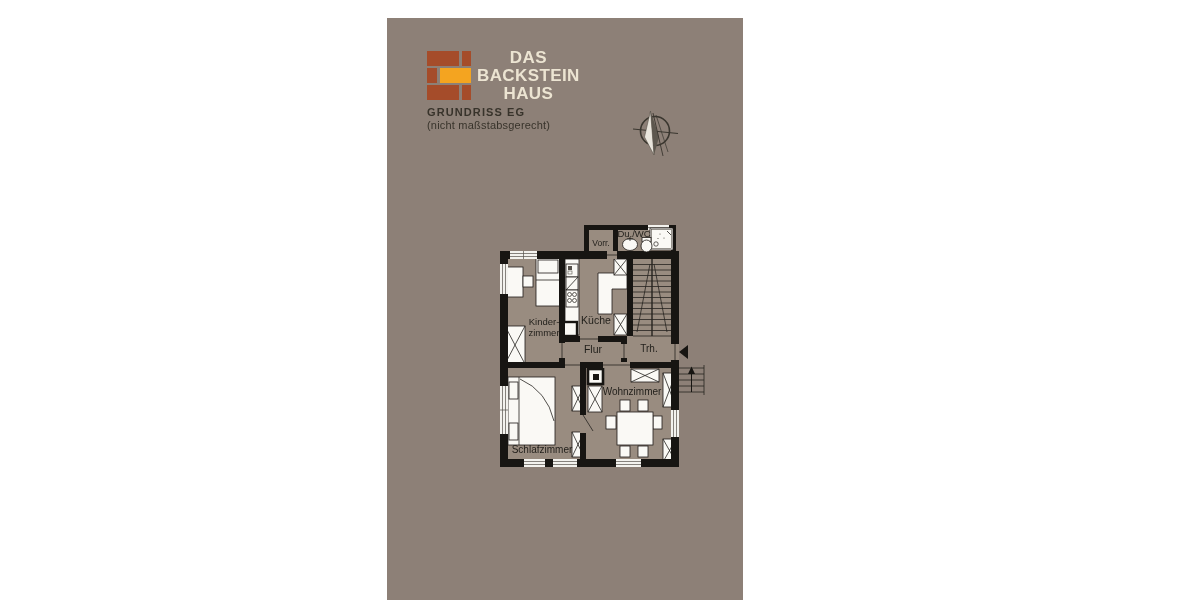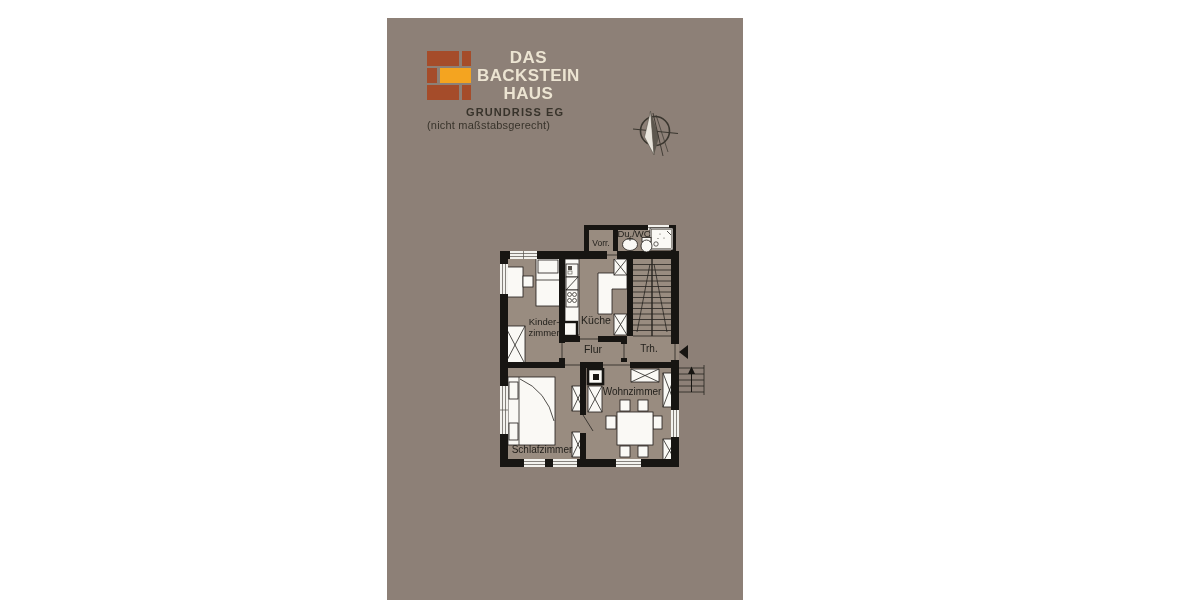--- a/index.html
+++ b/index.html
@@ -8,21 +8,21 @@
   .content{position:absolute;left:387px;top:18px;width:356px;height:600px;background:#8d8077;text-align:center;}
 
   
   .brick-grid{position:absolute;left:40px;top:33px;width:44px;height:49px;}
   .brick{position:absolute;}
   .brick.red{background:#a54c2a;}
   .brick.yellow{background:#f4a420;}
   .brand-name{position:absolute;left:90px;top:31px;color:#ece4d2;font-weight:bold;
               font-size:17px;line-height:18px;letter-spacing:0.4px;}
   .plan-title{position:absolute;left:40px;top:88px;color:#38332b;font-weight:bold;
-              font-size:11px;letter-spacing:1.1px;margin-left:39px;}
+              font-size:11px;letter-spacing:1.1px;}
   .plan-subtitle{position:absolute;left:40px;top:101px;color:#38332b;font-size:11px;letter-spacing:0.2px;}
 
   .compass{position:absolute;left:245px;top:88px;}
   .floorplan{position:absolute;left:95px;top:195px;}
 
   .wall{fill:#171512;}
   .floor{fill:#998c80;}
   .furn{fill:#faf9f5;stroke:#1e1b17;stroke-width:0.8;}
   .thin{stroke:#26231f;stroke-width:0.8;fill:none;}
   .winln{stroke:#55504a;stroke-width:0.7;fill:none;}

